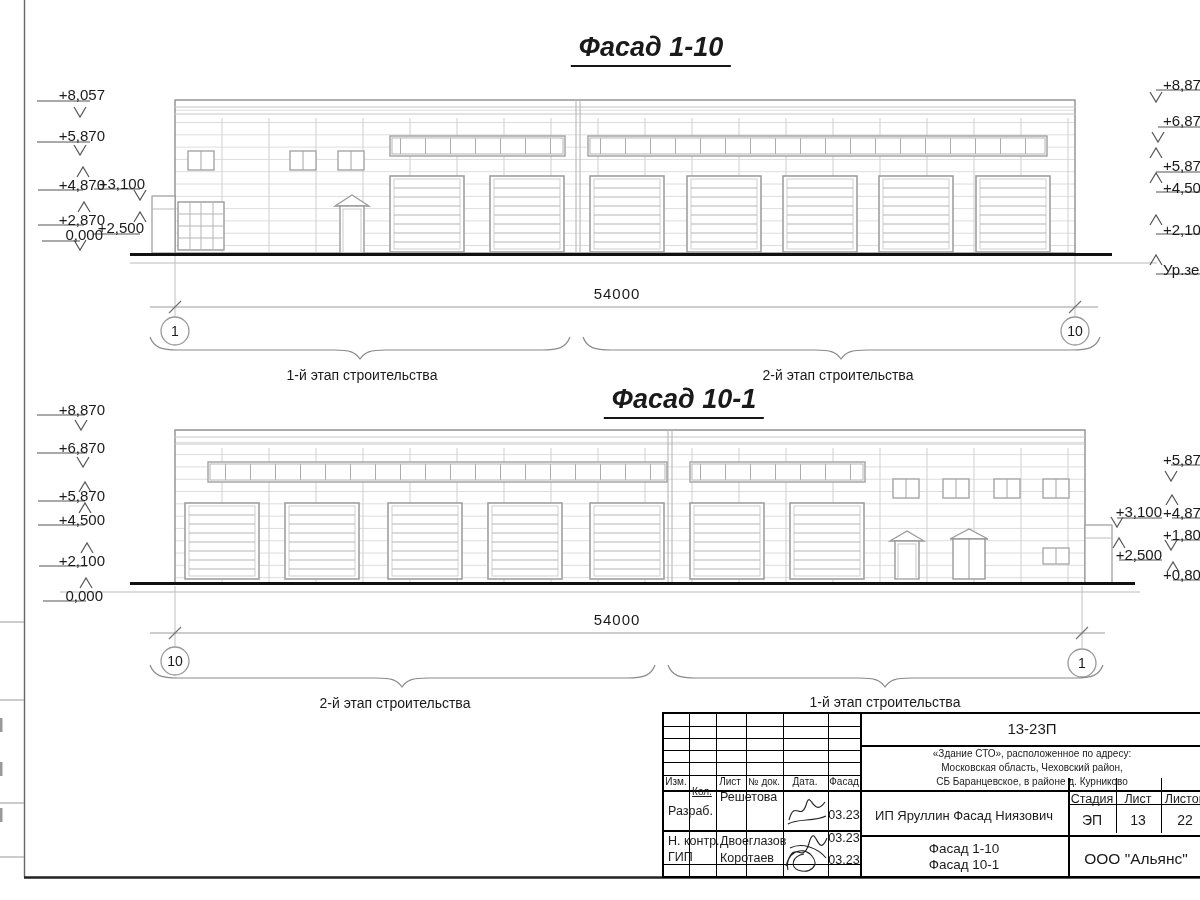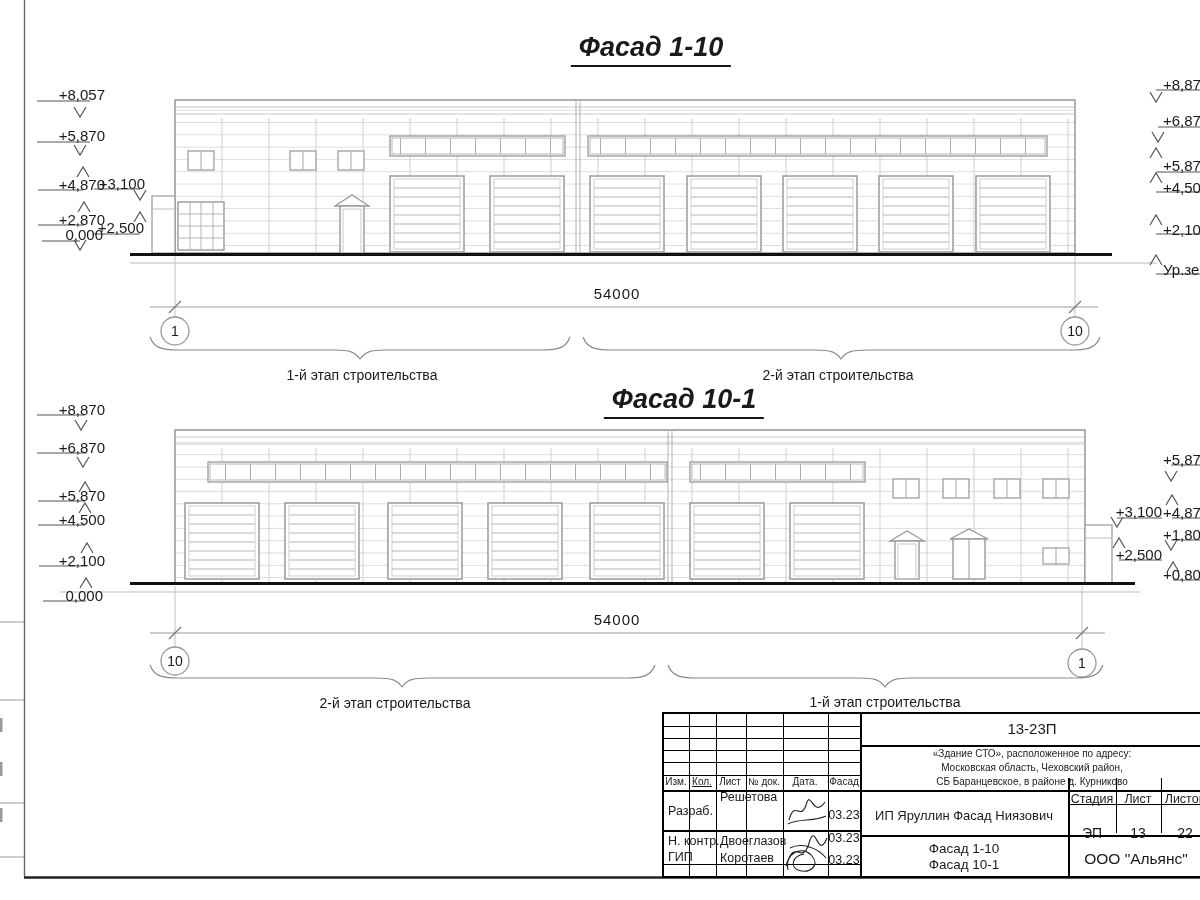--- a/index.html
+++ b/index.html
@@ -11,21 +11,21 @@
   .mkl{font-size:15px;text-align:left;}
   .cen{transform:translateX(-50%);}
   .title{font-size:27px;font-style:italic;font-weight:bold;border-bottom:2px solid #161616;padding:0 8px 2px;}
   .dimtxt{font-size:15px;letter-spacing:1px;}
   .axisnum{font-size:14px;}
   .stage{font-size:14px;}
   #tb{position:absolute;left:662px;top:712px;width:543px;height:166px;border:2px solid #000;box-sizing:border-box;background:#fff;}
   .tbl{position:absolute;background:#000;}
   .tbt{position:absolute;white-space:nowrap;}
   .f12{font-size:10px;} .f125{font-size:12.5px;} .f13{font-size:13px;} .f135{font-size:13.5px;}
-  .f14{font-size:14px;margin-top:13px;} .f15{font-size:15px;} .f155{font-size:15.5px;}
+  .f14{font-size:14px;} .f15{font-size:15px;} .f155{font-size:15.5px;}
   .sig{position:absolute;}
 </style>
 </head>
 <body>
 
 <div id="sheet">
 
 <svg class="lw" width="1200" height="900">
   <defs>
     <pattern id="sd" width="12" height="12.3" patternUnits="userSpaceOnUse">
@@ -263,21 +263,21 @@
   <div class="tbl" style="left:196px;top:31px;width:343px;height:2px;"></div>
   <div class="tbl" style="left:404px;top:90px;width:135px;height:1px;"></div>
   <div class="tbl" style="left:196px;top:121px;width:343px;height:2px;"></div>
 
   <div class="tbt f15 cen" style="left:368px;top:6px;">13-23П</div>
   <div class="tbt f12 cen" style="left:368px;top:34px;">«Здание СТО», расположенное по адресу:</div>
   <div class="tbt f12 cen" style="left:368px;top:48px;">Московская область, Чеховский район,</div>
   <div class="tbt f12 cen" style="left:368px;top:62px;">СБ Баранцевское, в районе д. Курниково</div>
 
   <div class="tbt f12 cen" style="left:12px;top:62px;">Изм.</div>
-  <div class="tbt f12 cen" style="left:38px;top:62px;text-decoration:underline;">Кол.</div>
+  <div class="tbt f12 cen" style="left:38px;top:72px;text-decoration:underline;">Кол.</div>
   <div class="tbt f12 cen" style="left:66px;top:62px;">Лист</div>
   <div class="tbt f12 cen" style="left:100px;top:62px;">№ док.</div>
   <div class="tbt f12 cen" style="left:141px;top:62px;">Дата.</div>
   <div class="tbt f12 cen" style="left:180px;top:62px;">Фасад</div>
 
   <div class="tbt f125" style="left:4px;top:90px;">Разраб.</div>
   <div class="tbt f125" style="left:56px;top:76px;">Решетова</div>
   <div class="tbt f125 cen" style="left:180px;top:94px;">03.23</div>
   <div class="tbt f125" style="left:4px;top:120px;">Н. контр.</div>
   <div class="tbt f125" style="left:56px;top:120px;">Двоеглазов</div>

